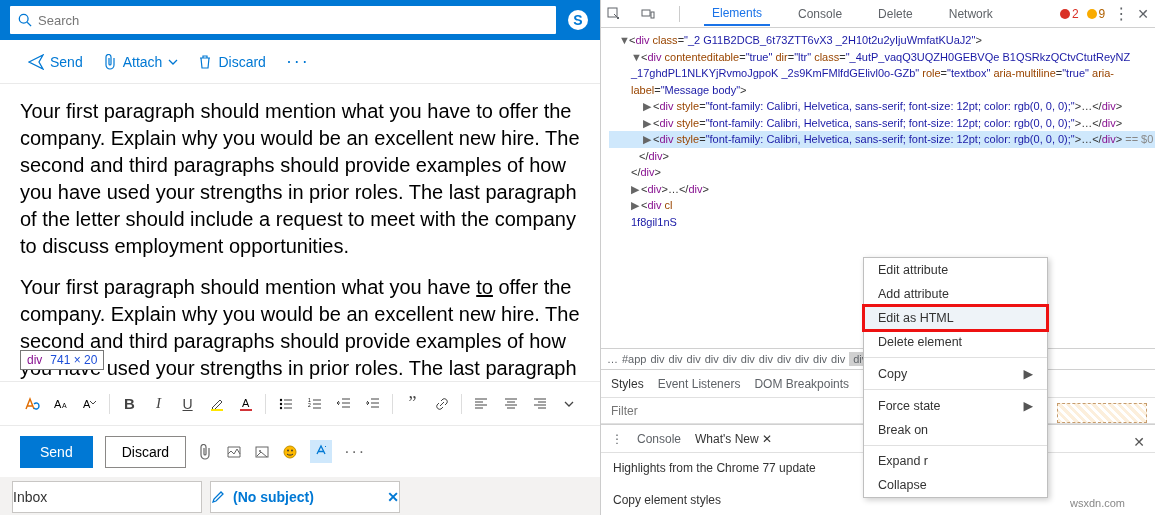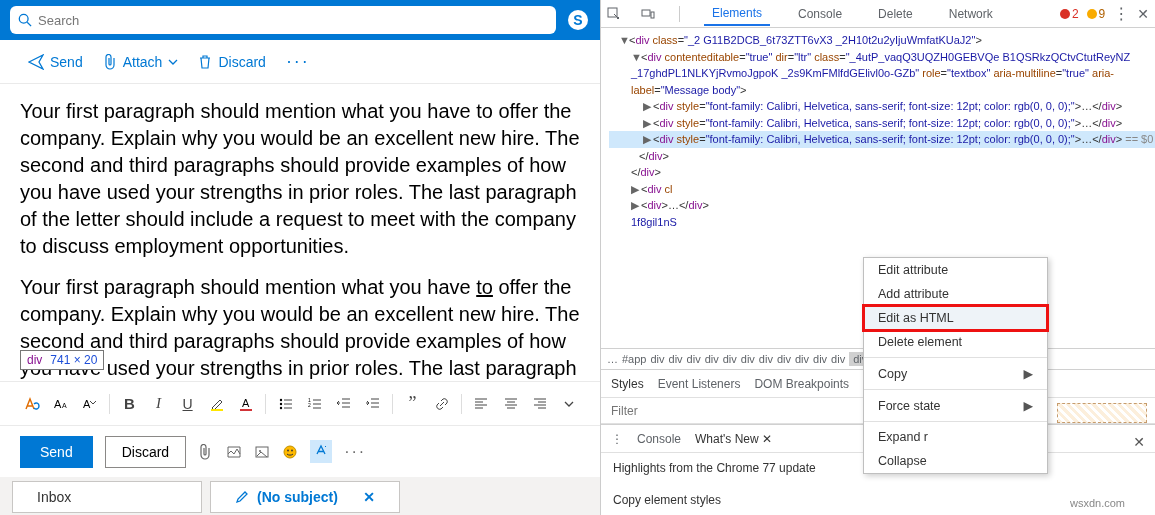--- a/index.html
+++ b/index.html
@@ -1,42 +1,42 @@
 <!DOCTYPE html>
 <html><head>
 <meta charset="utf-8">
 <style>
 *{box-sizing:border-box;margin:0;padding:0;font-family:"Segoe UI",Arial,sans-serif}
 body{width:1155px;height:515px;overflow:hidden;font-size:13px;color:#333;background:#fff;position:relative}
 .app{display:flex;width:1155px;height:515px}
 .left{width:601px;display:flex;flex-direction:column;border-right:1px solid #ccc}
 .right{flex:1;display:flex;flex-direction:column;background:#fff}
 .search-bar{background:#0078d4;height:40px;display:flex;align-items:center;padding:6px 10px;gap:10px}
-.search-box{flex:1;background:#fff;height:28px;display:flex;align-items:center;padding:0 8px;border-radius:6px}
+.search-box{flex:1;background:#fff;height:28px;display:flex;align-items:center;padding:0 8px;border-radius:1px}
 .search-box svg{flex:none}
 .search-box span{color:#767676;margin-left:6px;flex:1}
 .skype-icon{width:24px;height:24px}
 .compose-toolbar{height:44px;display:flex;align-items:center;gap:4px;padding:0 20px;border-bottom:1px solid #eaeaea}
 .tb-btn{display:flex;align-items:center;gap:6px;padding:4px 8px;color:#0078d4;font-size:14px;cursor:pointer}
 .tb-btn svg{flex:none}
 .body-area{flex:1;padding:14px 20px 4px 20px;overflow:hidden;position:relative}
 .body-para{font-size:20px;line-height:1.35;color:#000;margin-bottom:14px}
 .sel-highlight{background:#b7d6f9;display:block;height:18px;margin-top:-2px}
 .dim-tooltip{position:absolute;left:20px;top:266px;background:#fff;border:1px solid #767676;padding:2px 6px;font-size:12px;display:flex;gap:8px;align-items:center}
 .dim-tooltip .tag{color:#881391}
 .dim-tooltip .sz{color:#1d4ed8}
 .format-bar{height:44px;border-top:1px solid #eaeaea;display:flex;align-items:center;padding:0 20px;gap:6px}
 .fmt-icon{width:28px;height:28px;display:flex;align-items:center;justify-content:center;cursor:pointer;color:#444}
 .fmt-sep{width:1px;height:20px;background:#ddd;margin:0 2px}
 .send-row{height:52px;display:flex;align-items:center;padding:0 20px;gap:12px;border-top:1px solid #eaeaea}
 .btn-primary{background:#0078d4;color:#fff;padding:8px 20px;border:none;font-size:14px;cursor:pointer}
 .btn-secondary{background:#fff;border:1px solid #8a8886;padding:7px 16px;font-size:14px;cursor:pointer}
 .send-icons{display:flex;gap:12px;align-items:center;color:#666}
 .tabs-row{height:38px;display:flex;gap:8px;padding:4px 12px 2px 12px;background:#f3f2f1}
-.folder-tab{border:1px solid #c8c6c4;background:#fff;padding:6px 24px;display:flex;align-items:center;gap:8px;font-size:14px}
+.folder-tab{border:1px solid #c8c6c4;background:#fff;padding:6px 0;display:flex;align-items:center;gap:8px;font-size:14px}
 .folder-tab.active{color:#0078d4;font-weight:600}
 .folder-tab .close{margin-left:auto;color:#0078d4}
 .dev-header{height:28px;border-bottom:1px solid #d0d0d0;display:flex;align-items:center;padding:0 6px;gap:20px;font-size:12px;color:#5f6368}
 .dev-tab{padding:4px 8px;cursor:pointer}
 .dev-tab.active{color:#1a73e8;border-bottom:2px solid #1a73e8}
 .dev-header .right-icons{margin-left:auto;display:flex;align-items:center;gap:8px}
 .err-badge{display:flex;align-items:center;gap:2px}
 .err-badge .dot{width:10px;height:10px;border-radius:50%}
 .elements-panel{flex:1;overflow:hidden;padding:4px 0 4px 8px;font-family:Menlo,Consolas,monospace;font-size:11px;line-height:1.5;position:relative}
 .elements-panel .line{white-space:pre-wrap;padding-left:0}
@@ -290,22 +290,22 @@
     </div>
 
     <div class="elements-panel">
       <div class="line" style="padding-left:10px"><span class="tri">▼</span><span class="tok-punc">&lt;</span><span class="tok-tag">div</span> <span class="tok-attr">class</span>=<span class="tok-val">"_2 G11B2DCB_6t73ZTT6vX3 _2H10t2u2yIjuWmfatKUaJ2"</span><span class="tok-punc">&gt;</span></div>
       <div class="line" style="padding-left:22px"><span class="tri">▼</span><span class="tok-punc">&lt;</span><span class="tok-tag">div</span> <span class="tok-attr">contenteditable</span>=<span class="tok-val">"true"</span> <span class="tok-attr">dir</span>=<span class="tok-val">"ltr"</span> <span class="tok-attr">class</span>=<span class="tok-val">"_4utP_vaqQ3UQZH0GEBVQe B1QSRkzQCtvCtutReyNZ _17ghdPL1NLKYjRvmoJgpoK _2s9KmFMlfdGElivl0o-GZb"</span> <span class="tok-attr">role</span>=<span class="tok-val">"textbox"</span> <span class="tok-attr">aria-multiline</span>=<span class="tok-val">"true"</span> <span class="tok-attr">aria-label</span>=<span class="tok-val">"Message body"</span><span class="tok-punc">&gt;</span></div>
       <div class="line" style="padding-left:34px"><span class="tri">▶</span><span class="tok-punc">&lt;</span><span class="tok-tag">div</span> <span class="tok-attr">style</span>=<span class="tok-val">"font-family: Calibri, Helvetica, sans-serif; font-size: 12pt; color: rgb(0, 0, 0);"</span><span class="tok-punc">&gt;…&lt;/</span><span class="tok-tag">div</span><span class="tok-punc">&gt;</span></div>
       <div class="line" style="padding-left:34px"><span class="tri">▶</span><span class="tok-punc">&lt;</span><span class="tok-tag">div</span> <span class="tok-attr">style</span>=<span class="tok-val">"font-family: Calibri, Helvetica, sans-serif; font-size: 12pt; color: rgb(0, 0, 0);"</span><span class="tok-punc">&gt;…&lt;/</span><span class="tok-tag">div</span><span class="tok-punc">&gt;</span></div>
       <div class="line hl" style="padding-left:34px"><span class="tri">▶</span><span class="tok-punc">&lt;</span><span class="tok-tag">div</span> <span class="tok-attr">style</span>=<span class="tok-val">"font-family: Calibri, Helvetica, sans-serif; font-size: 12pt; color: rgb(0, 0, 0);"</span><span class="tok-punc">&gt;…&lt;/</span><span class="tok-tag">div</span><span class="tok-punc">&gt;</span> <span style="color:#888">== $0</span></div>
       <div class="line" style="padding-left:30px"><span class="tok-punc">&lt;/</span><span class="tok-tag">div</span><span class="tok-punc">&gt;</span></div>
       <div class="line" style="padding-left:22px"><span class="tok-punc">&lt;/</span><span class="tok-tag">div</span><span class="tok-punc">&gt;</span></div>
+      <div class="line" style="padding-left:22px"><span class="tri">▶</span><span class="tok-punc">&lt;</span><span class="tok-tag">div</span><span class="tok-punc">&gt;…&lt;/</span><span class="tok-tag">div</span><span class="tok-punc">&gt;</span></div>
       <div class="line" style="padding-left:22px"><span class="tri">▶</span><span class="tok-punc">&lt;</span><span class="tok-tag">div</span> <span class="tok-attr">cl</span></div>
-      <div class="line" style="padding-left:22px"><span class="tri">▶</span><span class="tok-punc">&lt;</span><span class="tok-tag">div</span><span class="tok-punc">&gt;…&lt;/</span><span class="tok-tag">div</span><span class="tok-punc">&gt;</span></div>
       <div class="line" style="padding-left:22px;color:#1a1aa6">1f8gil1nS</div>
     </div>
 
     <div class="crumb-bar">
       <span>…</span>
       <span class="crumb">#app</span>
       <span class="crumb">div</span>
       <span class="crumb">div</span>
       <span class="crumb">div</span>
       <span class="crumb">div</span>
@@ -351,18 +351,21 @@
   <div class="ctx-sep"></div>
   <div class="ctx-item">
       <span>Copy</span>
       <span class="ctx-arrow">▶</span>
     </div>
   <div class="ctx-sep"></div>
   <div class="ctx-item">
       <span>Force state</span>
       <span class="ctx-arrow">▶</span>
     </div>
+  <div class="ctx-item">
+      <span>Break on</span>
+    </div>
   <div class="ctx-sep"></div>
   <div class="ctx-item">Expand r</div>
   <div class="ctx-item">Collapse</div>
 </div>
 
 <div class="watermark">wsxdn.com</div>
 
 </body></html>

